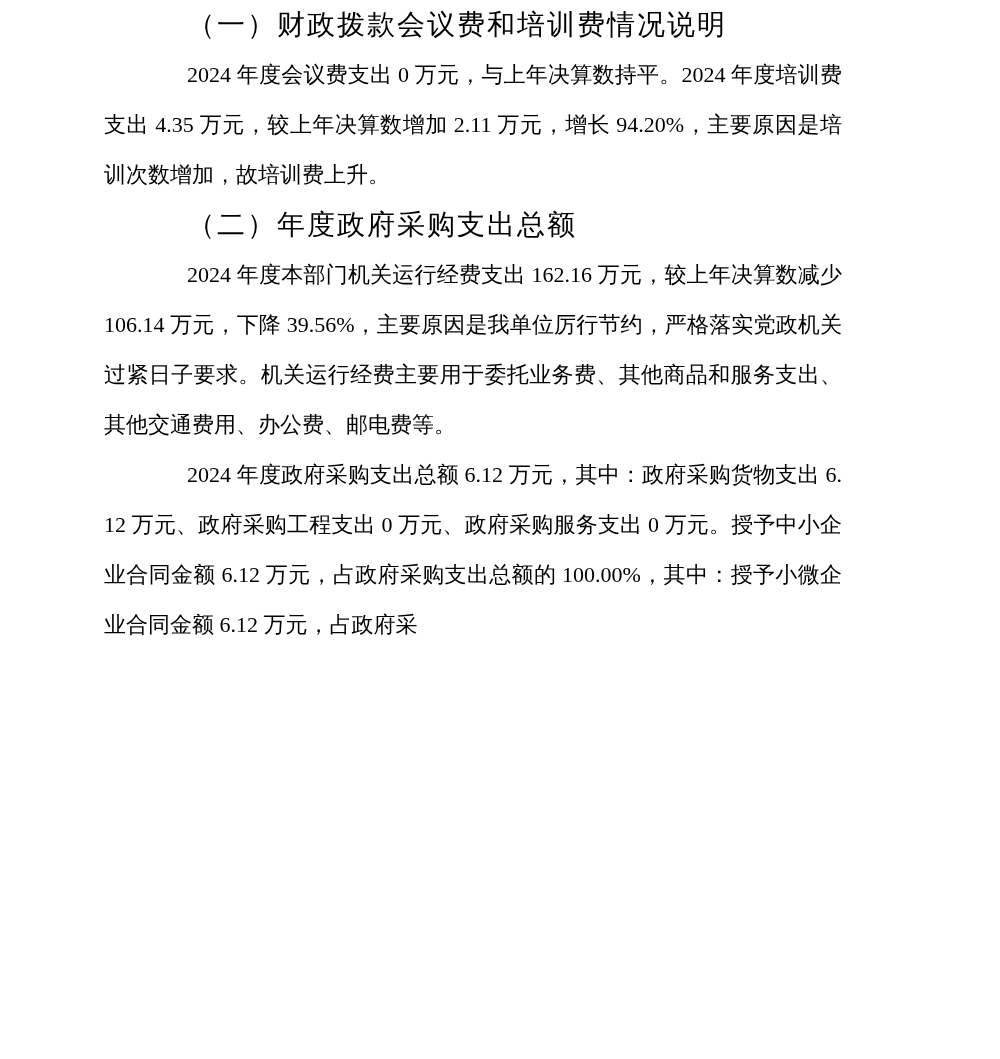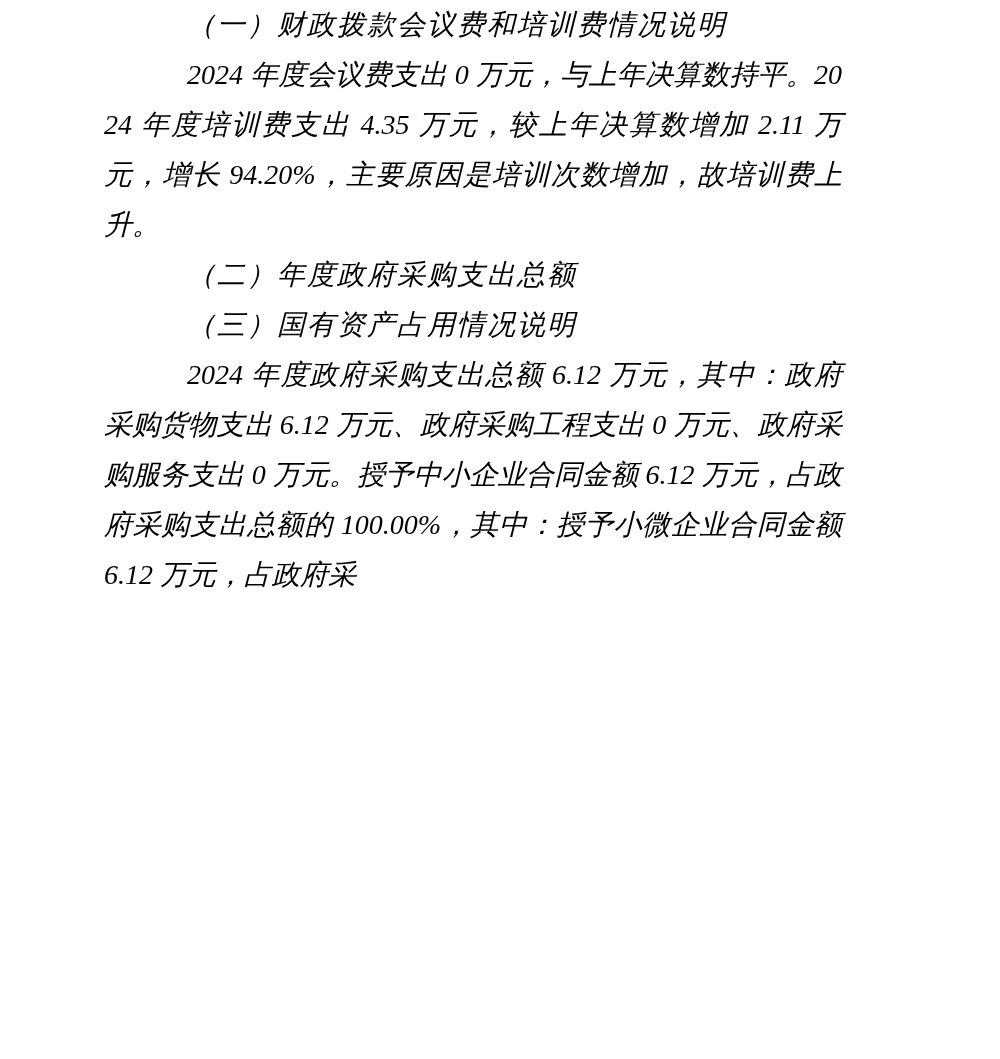--- a/index.html
+++ b/index.html
@@ -10,56 +10,55 @@
     overflow: hidden;
     font-family: "Liberation Serif", "DejaVu Serif", serif;
   }
   .page {
     width: 964px;
     height: 1059px;
     background: #ffffff;
     color: #000000;
     padding: 0 122px 0 104px;
     overflow: hidden;
-    font-style: italic;
   }
   .doc-section { display: block; }
   .doc-heading {
     font-size: 28px;
     font-weight: normal;
     line-height: 50px;
     text-indent: 83px;
     letter-spacing: 2px;
     white-space: nowrap;
     color: #000000;
   }
   .doc-para {
-    font-size: 28px;
+    font-size: 22px;
     line-height: 50px;
     text-align: justify;
     text-indent: 83px;
     color: #000000;
     word-break: break-all;
   }
 </style>
 </head>
 <body>
 
 <div class="page">
 
   <section class="doc-section">
     <h2 class="doc-heading">（一）财政拨款会议费和培训费情况说明</h2>
     <p class="doc-para">2024 年度会议费支出 0 万元，与上年决算数持平。2024 年度培训费支出 4.35 万元，较上年决算数增加 2.11 万元，增长 94.20%，主要原因是培训次数增加，故培训费上升。</p>
   </section>
 
   <section class="doc-section">
     <h2 class="doc-heading">（二）年度政府采购支出总额</h2>
+    <p class="doc-para">2024 年度本部门机关运行经费支出 162.16 万元，较上年决算数减少 106.14 万元，下降 39.56%，主要原因是我单位厉行节约，严格落实党政机关过紧日子要求。机关运行经费主要用于委托业务费、其他商品和服务支出、其他交通费用、办公费、邮电费等。</p>
   </section>
 
   <section class="doc-section">
-    <h2 class="doc-heading">（三）国有资产占用情况说明</h2>
   </section>
 
   <section class="doc-section">
     <p class="doc-para">2024 年度政府采购支出总额 6.12 万元，其中：政府采购货物支出 6.12 万元、政府采购工程支出 0 万元、政府采购服务支出 0 万元。授予中小企业合同金额 6.12 万元，占政府采购支出总额的 100.00%，其中：授予小微企业合同金额 6.12 万元，占政府采</p>
   </section>
 
 </div>
 
 </body></html>

